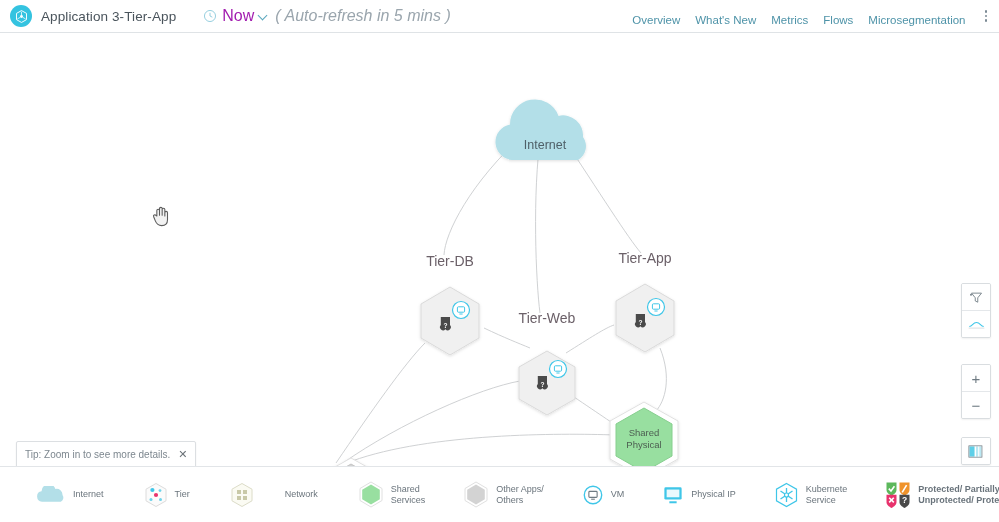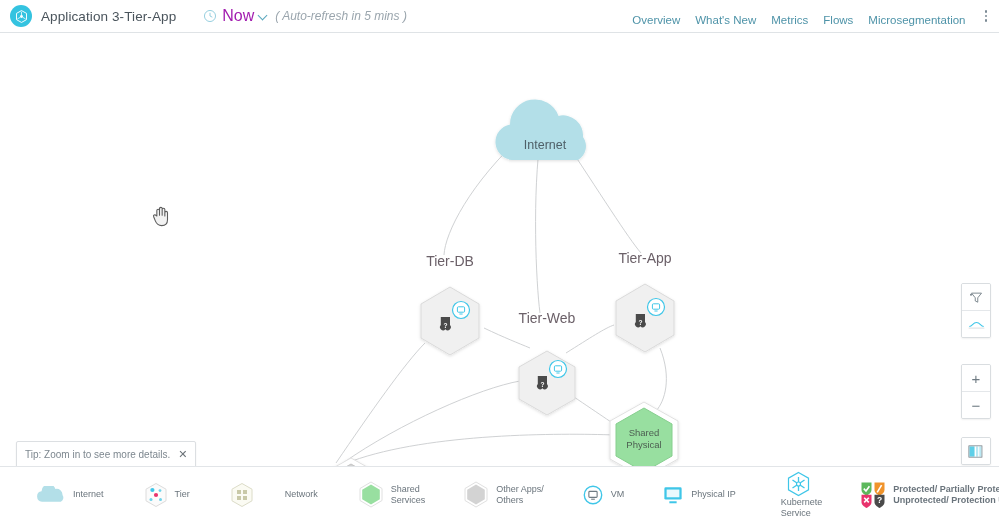--- a/index.html
+++ b/index.html
@@ -29,21 +29,21 @@
     display:flex;align-items:center;margin-left:27px;white-space:nowrap;cursor:pointer;
   }
   .clock-icon{width:14px;height:14px;flex:none;margin-right:5px;}
   .now-label{font-size:16px;color:#a21caf;}
   .chev{
     display:inline-block;width:6px;height:6px;margin-left:5px;margin-bottom:2px;
     border-right:1.6px solid #5aa7bd;border-bottom:1.6px solid #5aa7bd;
     transform:rotate(45deg);
   }
   .refresh-note{
-    margin-left:9px;font-size:12px;color:#9aa5ad;font-style:italic;white-space:nowrap;
+    margin-left:9px;font-size:16px;color:#9aa5ad;font-style:italic;white-space:nowrap;
   }
   .nav{
     margin-left:auto;display:flex;align-items:flex-end;gap:15px;padding-right:8px;
   }
   .nav a{font-size:11.5px;color:#4e93a8;text-decoration:none;white-space:nowrap;}
   .kebab{
     display:flex;flex-direction:column;gap:2px;align-items:center;
     padding:4px 4px;cursor:pointer;
   }
   .kebab i{width:2.5px;height:2.5px;border-radius:50%;background:#7b8a94;display:block;}
@@ -361,21 +361,21 @@
             <rect x="2.5" y="2.5" width="19" height="13.5" rx="1.5" fill="#3fc6e8"></rect>
             <rect x="5" y="5" width="14" height="8.5" fill="#eaf9fd"></rect>
             <line x1="8" y1="19" x2="16" y2="19" stroke="#3fc6e8" stroke-width="2.2"></line>
           </svg>
         </span>
         <span class="leg-txt">
           <span>Physical IP</span>
         </span>
       </div>
 
-      <div class="leg-item" style="margin-right:38px;flex-direction:column;">
+      <div class="leg-item" style="margin-right:38px;">
         <span class="leg-ico">
           <svg class="hex-ico" width="25" height="26" viewBox="0 0 24 26">
             <polygon points="12,1.5 22,7.2 22,18.8 12,24.5 2,18.8 2,7.2" fill="#fff" stroke="#3fc6e8" stroke-width="1.2"></polygon>
             <g stroke="#3fc6e8" stroke-width="1.3">
               <line x1="12" y1="6" x2="12" y2="20"></line>
               <line x1="6" y1="9" x2="18" y2="17"></line>
               <line x1="18" y1="9" x2="6" y2="17"></line>
             </g>
             <circle cx="12" cy="13" r="2" fill="#fff" stroke="#3fc6e8" stroke-width="1.2"></circle>
           </svg>

